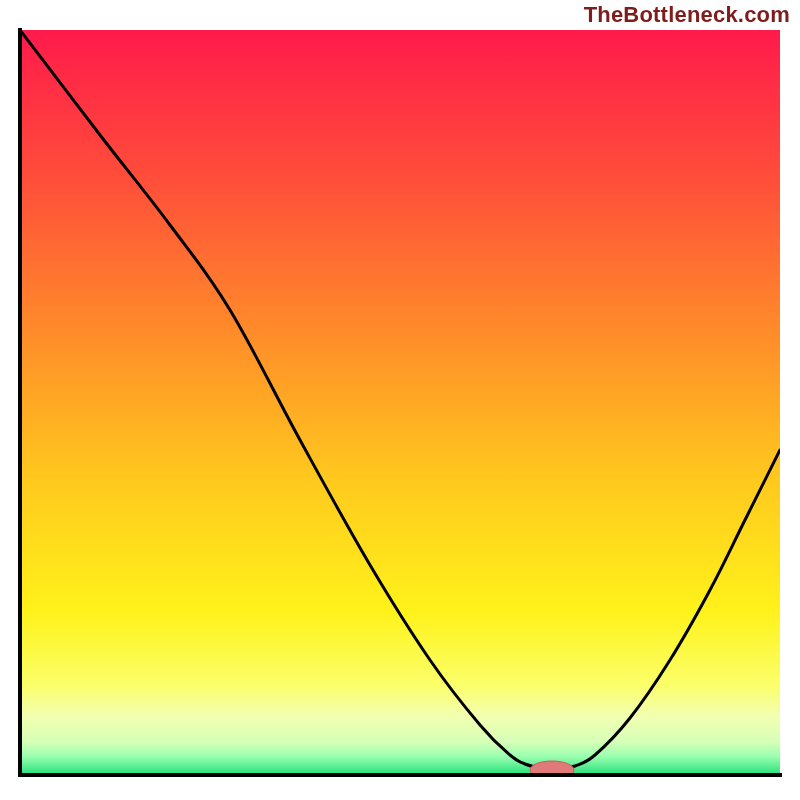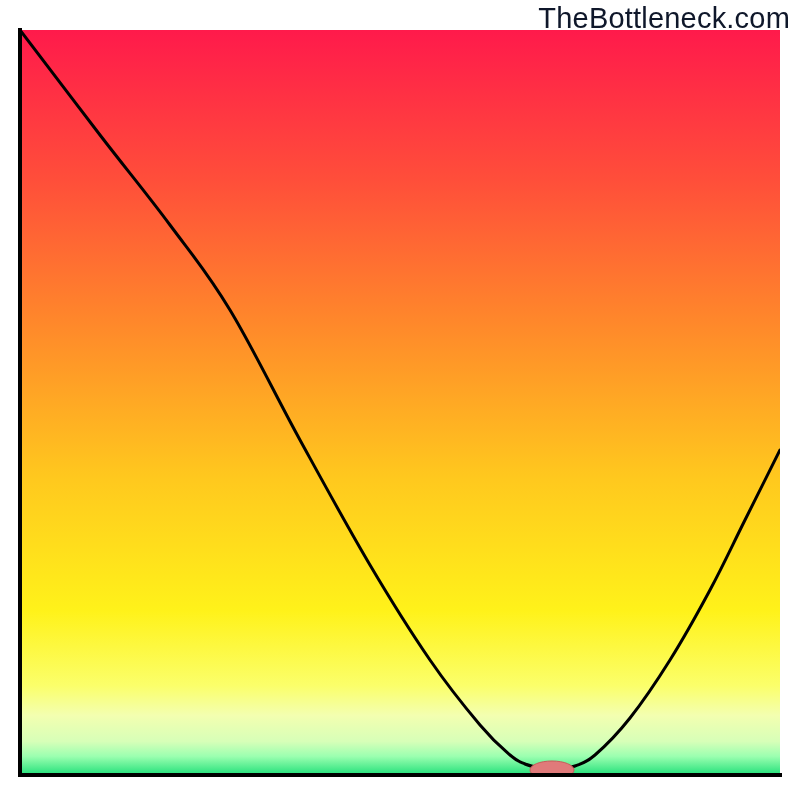--- a/index.html
+++ b/index.html
@@ -14,23 +14,23 @@
   .chart-wrap {
     position: relative;
     width: 800px;
     height: 800px;
     background: #fff;
   }
   .attribution {
     position: absolute;
     top: 2px;
     right: 10px;
-    font-size: 29px;
-    font-weight: 400;
-    color: #0f172a;
+    font-size: 22px;
+    font-weight: 700;
+    color: #7f1d1d;
     font-family: Arial, Helvetica, sans-serif;
     letter-spacing: 0.2px;
   }
   svg.plot {
     position: absolute;
     left: 0;
     top: 0;
     width: 800px;
     height: 800px;
     display: block;

